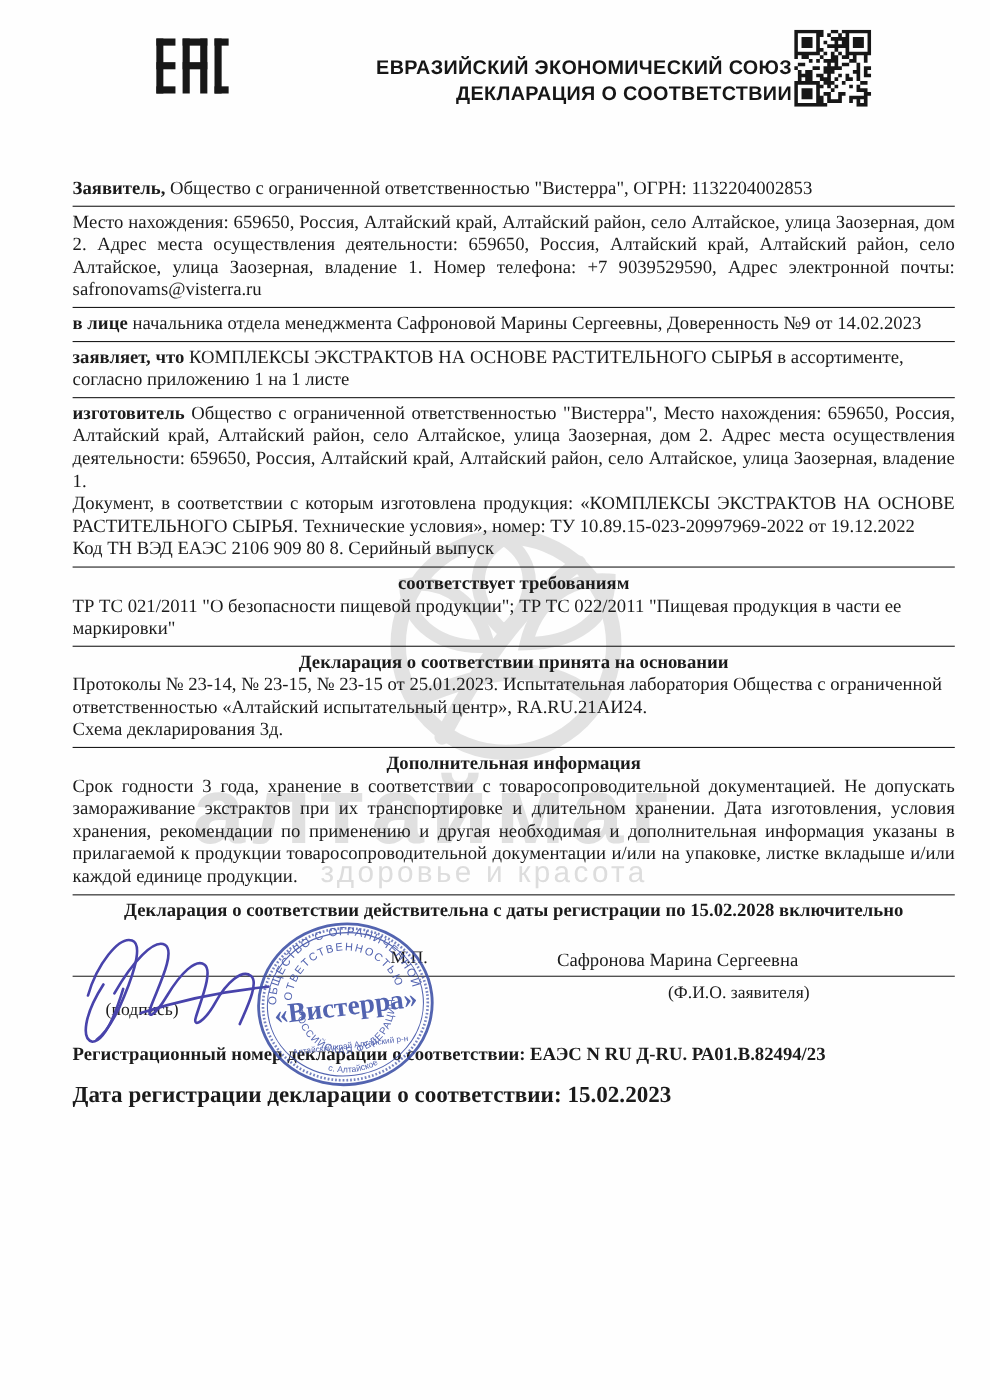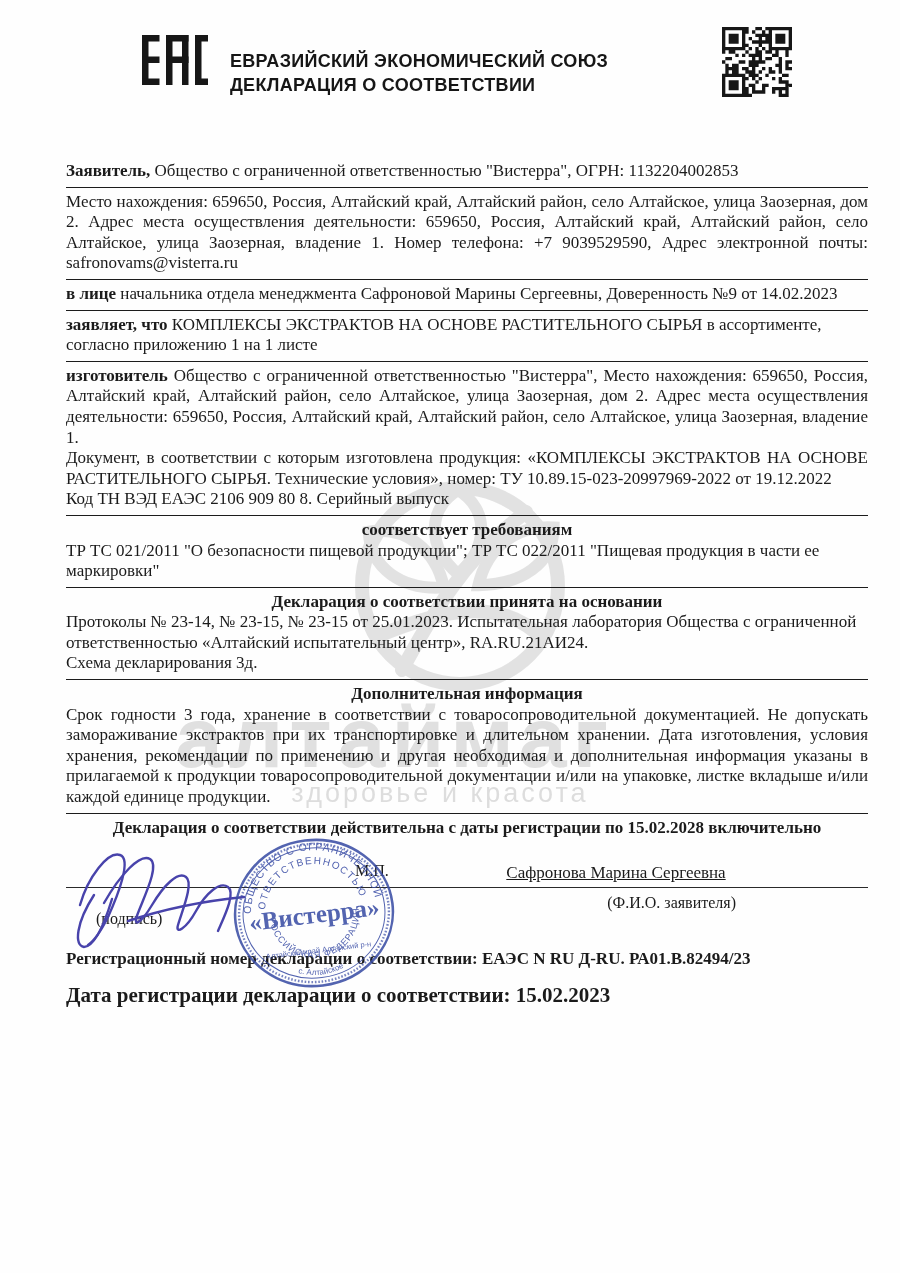--- a/index.html
+++ b/index.html
@@ -20,41 +20,41 @@
   .wm-tagline{
     left:270px;top:778px;width:340px;text-align:center;
     font-family:"Liberation Sans","DejaVu Sans",sans-serif;
     font-size:27px;letter-spacing:3px;color:var(--wm-gray,#c8c8c8);opacity:.6;
   }
   .wm-emblem{left:345px;top:468px;opacity:.5;color:var(--wm-gray,#c8c8c8);}
   
   .header{position:absolute;left:0;top:0;width:900px;z-index:1;}
   .eac-logo{position:absolute;left:142px;top:34px;}
   .hdr-title{
-    position:absolute;left:230px;top:49px;width:476px;text-align:left;
+    position:absolute;left:244px;top:49px;width:476px;text-align:right;
     font-family:"Liberation Sans","DejaVu Sans",sans-serif;
     font-weight:bold;font-size:18px;line-height:24px;letter-spacing:.3px;color:#161616;
   }
   .qr{position:absolute;left:722px;top:27px;}
   
   .content{position:absolute;left:66px;top:157px;width:802px;z-index:1;
     font-size:17px;line-height:20.6px;}
   .row{padding:4px 0 5px 0;border-bottom:1.6px solid #1c1c1c;}
   .row:first-child{border-top:none;}
   .row.noline{border-bottom:none;}
   .row p{margin:0;}
   .just{text-align:justify;}
   b,.b{font-weight:bold;text-align:center;}
   
   .sigblock{position:relative;height:86px;border:none;z-index:1;}
   .sig-line{position:absolute;left:0;top:44px;width:802px;border-top:1.5px solid #2a2a2a;}
   .sig-svg{position:absolute;left:6px;top:-10px;color:var(--sig-blue,#4843ab);z-index:2;}
   .sig-caption{position:absolute;left:30px;top:50px;width:120px;text-align:left;font-size:16px;margin-top:16px;}
   .mp-label{position:absolute;left:268px;top:18px;font-size:16px;margin-left:21px;}
-  .applicant-name{position:absolute;left:430px;top:20px;width:240px;text-align:center;font-size:17px;text-decoration:underline;}
+  .applicant-name{position:absolute;left:430px;top:20px;width:240px;text-align:center;font-size:17px;}
   .name-caption{position:absolute;left:430px;top:50px;width:240px;text-align:right;font-size:16px;}
   .stamp{position:absolute;left:148px;top:-18px;z-index:3;color:var(--stamp-blue,#3c4fa6);
     transform:rotate(-7deg);opacity:.88;}
   
   .regline{margin:20px 0 0 0;font-weight:bold;font-size:17px;}
   .dateline{margin:15px 0 0 0;font-weight:bold;font-size:21px;}
 </style>
 </head>
 <body>
 

